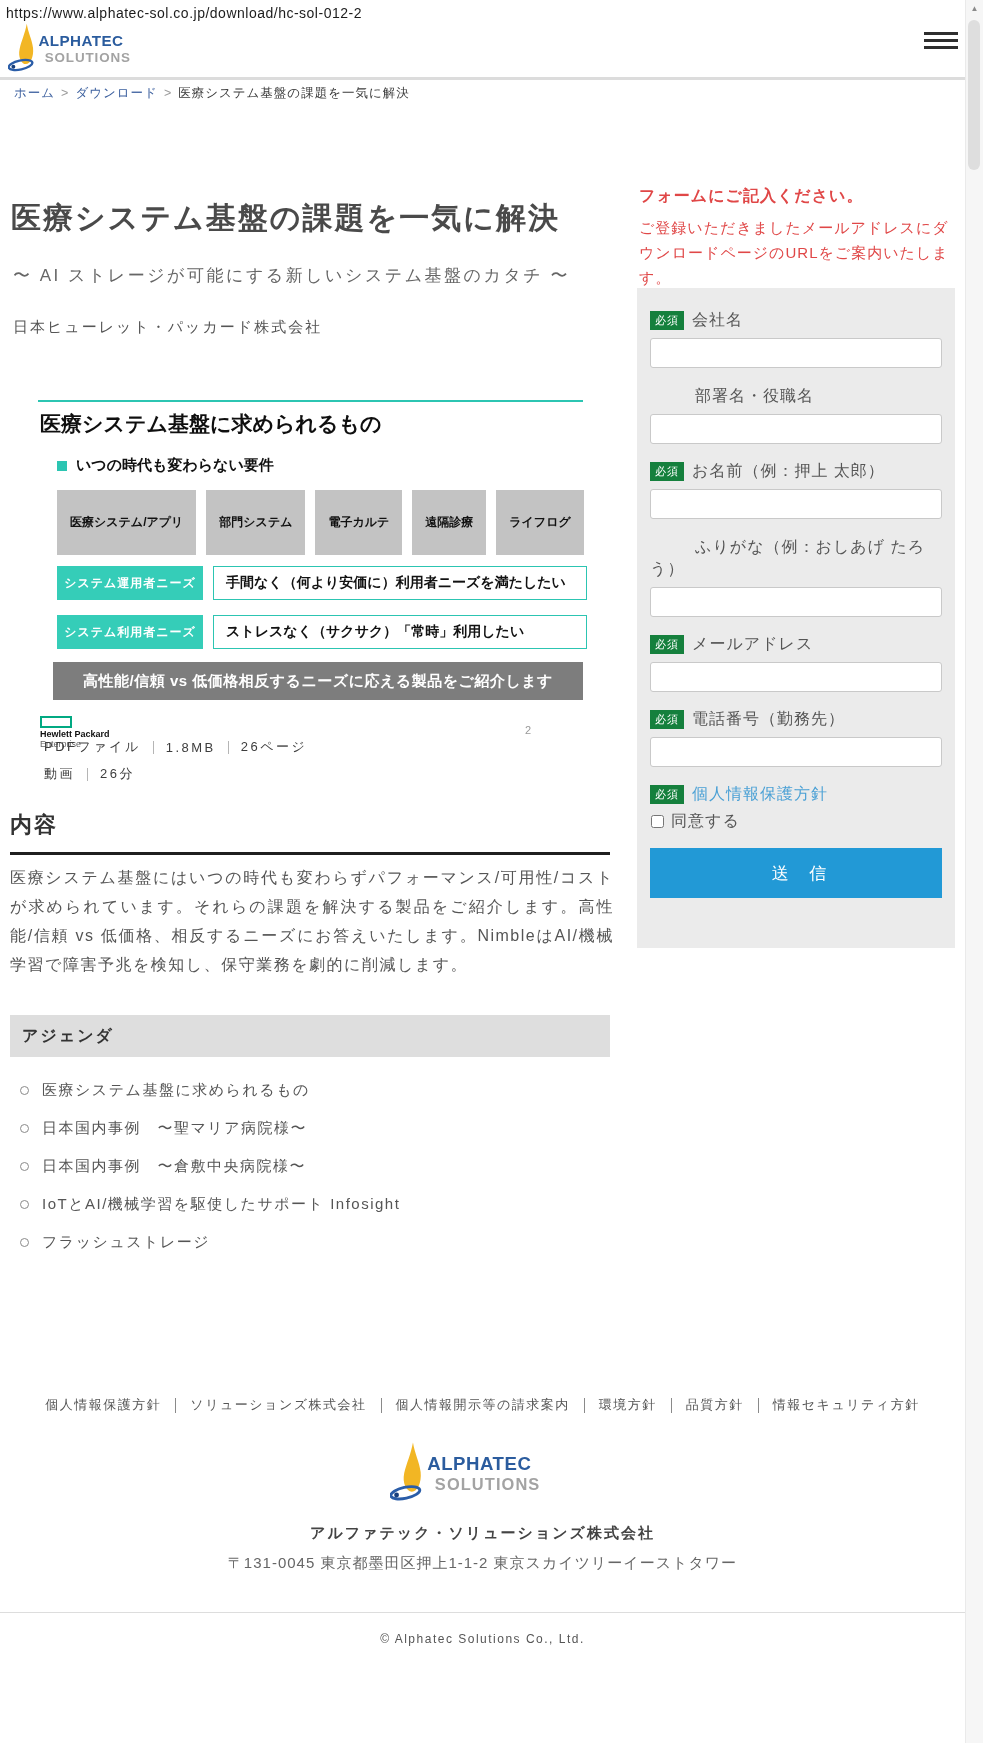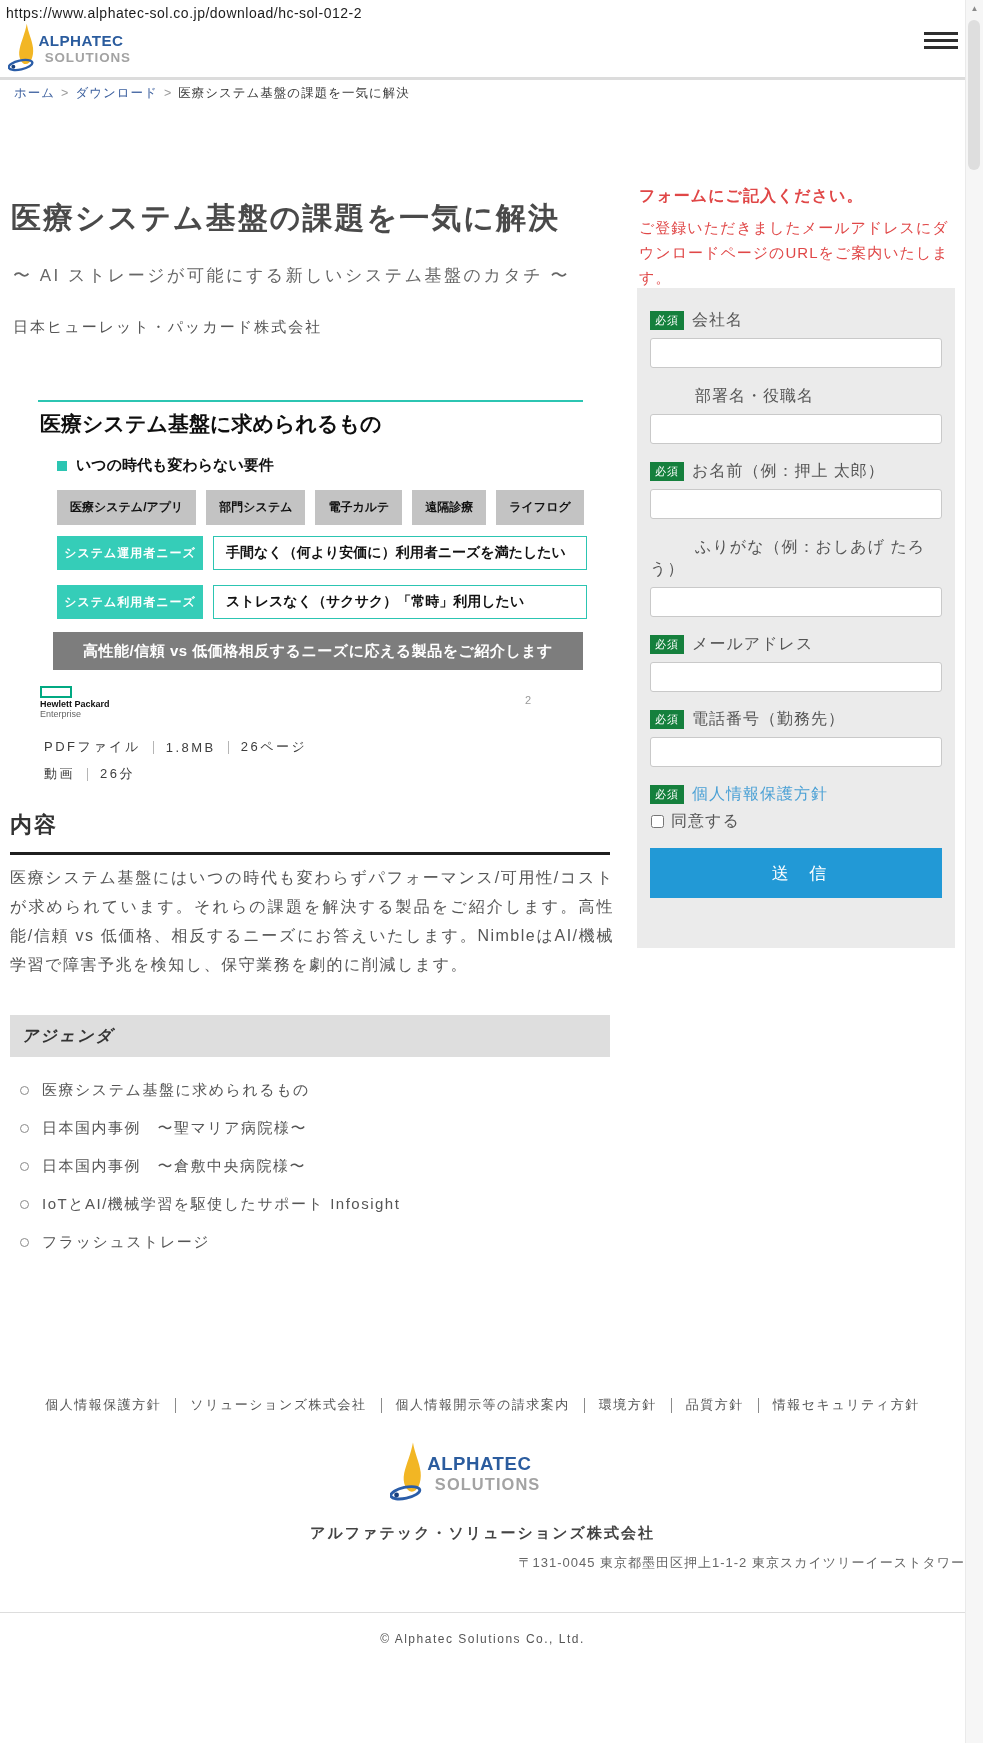--- a/index.html
+++ b/index.html
@@ -26,21 +26,21 @@
   .page-subtitle{position:absolute;left:13px;top:264px;font-size:17px;color:#666;letter-spacing:2.5px;}
   .page-company{position:absolute;left:13px;top:318px;font-size:15px;color:#555;letter-spacing:2px;}
 
   
   .slide{position:absolute;left:38px;top:400px;width:545px;border-top:2px solid #2cc5b2;background:#fff;}
   .slide-heading{margin:8px 0 0 2px;font-size:21px;font-weight:bold;color:#0f0f0f;letter-spacing:0;}
   .slide-bullet{display:flex;align-items:center;margin:18px 0 0 19px;}
   .sq{width:10px;height:10px;background:#2cc5b2;margin-right:9px;}
   .slide-bullet span.txt{font-size:15px;font-weight:bold;color:#111;}
   .slide-tags{display:flex;margin:15px 0 0 19px;gap:10px;}
-  .tag{background:#c3c3c3;color:#111;font-size:12px;font-weight:bold;padding:9px 13px;white-space:nowrap;}
+  .tag{background:#c3c3c3;color:#111;font-size:12px;font-weight:bold;padding:24px 13px;white-space:nowrap;}
   .slide-row{display:flex;margin:11px 0 0 19px;gap:10px;}
   .slide-row + .slide-row{margin-top:15px;}
   .need-label{width:146px;height:34px;background:#35cdb8;color:#fff;font-size:12px;font-weight:bold;
               display:flex;align-items:center;justify-content:center;letter-spacing:1px;flex:none;}
   .need-text{flex:1;height:32px;border:1px solid #2cc5b2;display:flex;align-items:center;
              padding-left:12px;font-size:14px;font-weight:bold;color:#111;margin-right:-4px;}
   .slide-banner{margin:13px 0 0 15px;height:38px;background:#7d7d7d;color:#fff;font-size:15px;font-weight:bold;
                 display:flex;align-items:center;justify-content:center;letter-spacing:.5px;}
   .slide-footer{position:relative;margin:16px 0 0 2px;height:34px;}
   .hpe-rect{width:28px;height:8px;border:2px solid #01a982;}
@@ -55,21 +55,21 @@
 
   
   .content-head-wrap{position:absolute;left:10px;top:810px;width:600px;border-bottom:3px solid #1f1f1f;padding-bottom:12px;}
   .content-head{font-size:22px;font-weight:bold;color:#333;letter-spacing:2px;}
   .content-body{position:absolute;left:10px;top:863px;width:604px;font-size:16px;color:#555;
                 line-height:29px;letter-spacing:1.5px;text-align:justify;}
 
   
   .agenda-bar{position:absolute;left:10px;top:1015px;width:600px;height:42px;background:#dedede;
               display:flex;align-items:center;}
-  .agenda-bar span{margin-left:12px;font-size:16px;font-weight:bold;font-style:italic;color:#333;letter-spacing:2px;}
+  .agenda-bar span{margin-left:12px;font-size:16px;font-weight:bold;color:#333;letter-spacing:2px;}
   .agenda-list{position:absolute;left:20px;top:1081px;}
   .agenda-item{display:flex;align-items:center;margin-bottom:19px;font-size:15px;color:#555;letter-spacing:1.5px;}
   .ring{width:7px;height:7px;border:1.5px solid #8a8a8a;border-radius:50%;margin-right:13px;flex:none;}
 
   
   .form-intro{position:absolute;left:639px;top:186px;width:318px;color:#e04747;}
   .form-intro .b{font-size:16px;font-weight:bold;letter-spacing:1px;margin-bottom:8px;}
   .form-intro .t{font-size:15px;letter-spacing:1px;line-height:25px;}
   .form-box{position:absolute;left:637px;top:288px;width:318px;height:660px;background:#ebebeb;
             box-sizing:border-box;padding:22px 13px 0;}
@@ -92,22 +92,22 @@
   .scroll-arrow{position:absolute;top:4px;left:0;width:17px;text-align:center;font-size:8px;color:#8a8a8a;cursor:pointer;}
   .scroll-thumb{position:absolute;top:20px;left:2px;width:12px;height:150px;background:#dedede;border-radius:6px;cursor:pointer;}
 
   
   .footer-links{position:absolute;left:0;top:1396px;width:965px;display:flex;justify-content:center;align-items:center;}
   .footer-links a{font-size:13px;color:#555;letter-spacing:1.5px;text-decoration:none;cursor:pointer;}
   .flink-sep{width:1px;height:15px;background:#8a8a8a;margin:0 14px;}
   .footer-logo{position:absolute;left:0;top:1440px;width:965px;text-align:center;}
   .footer-company{position:absolute;left:0;top:1524px;width:965px;text-align:center;
                   font-size:15px;font-weight:bold;color:#444;letter-spacing:2px;}
-  .footer-address{position:absolute;left:0;top:1554px;width:965px;text-align:right;
-                  font-size:13px;color:#666;letter-spacing:1px;}
+  .footer-address{position:absolute;left:0;top:1554px;width:965px;text-align:center;
+                  font-size:15px;color:#666;letter-spacing:1px;}
   .footer-divider{position:absolute;left:0;top:1612px;width:983px;height:1px;background:#ddd;}
   .footer-copy{position:absolute;left:0;top:1632px;width:965px;text-align:center;
                font-size:12px;color:#555;letter-spacing:1.5px;}
 </style>
 </head>
 <body>
 
 <div id="page">
 
   <div class="url-text">https://www.alphatec-sol.co.jp/download/hc-sol-012-2</div>

